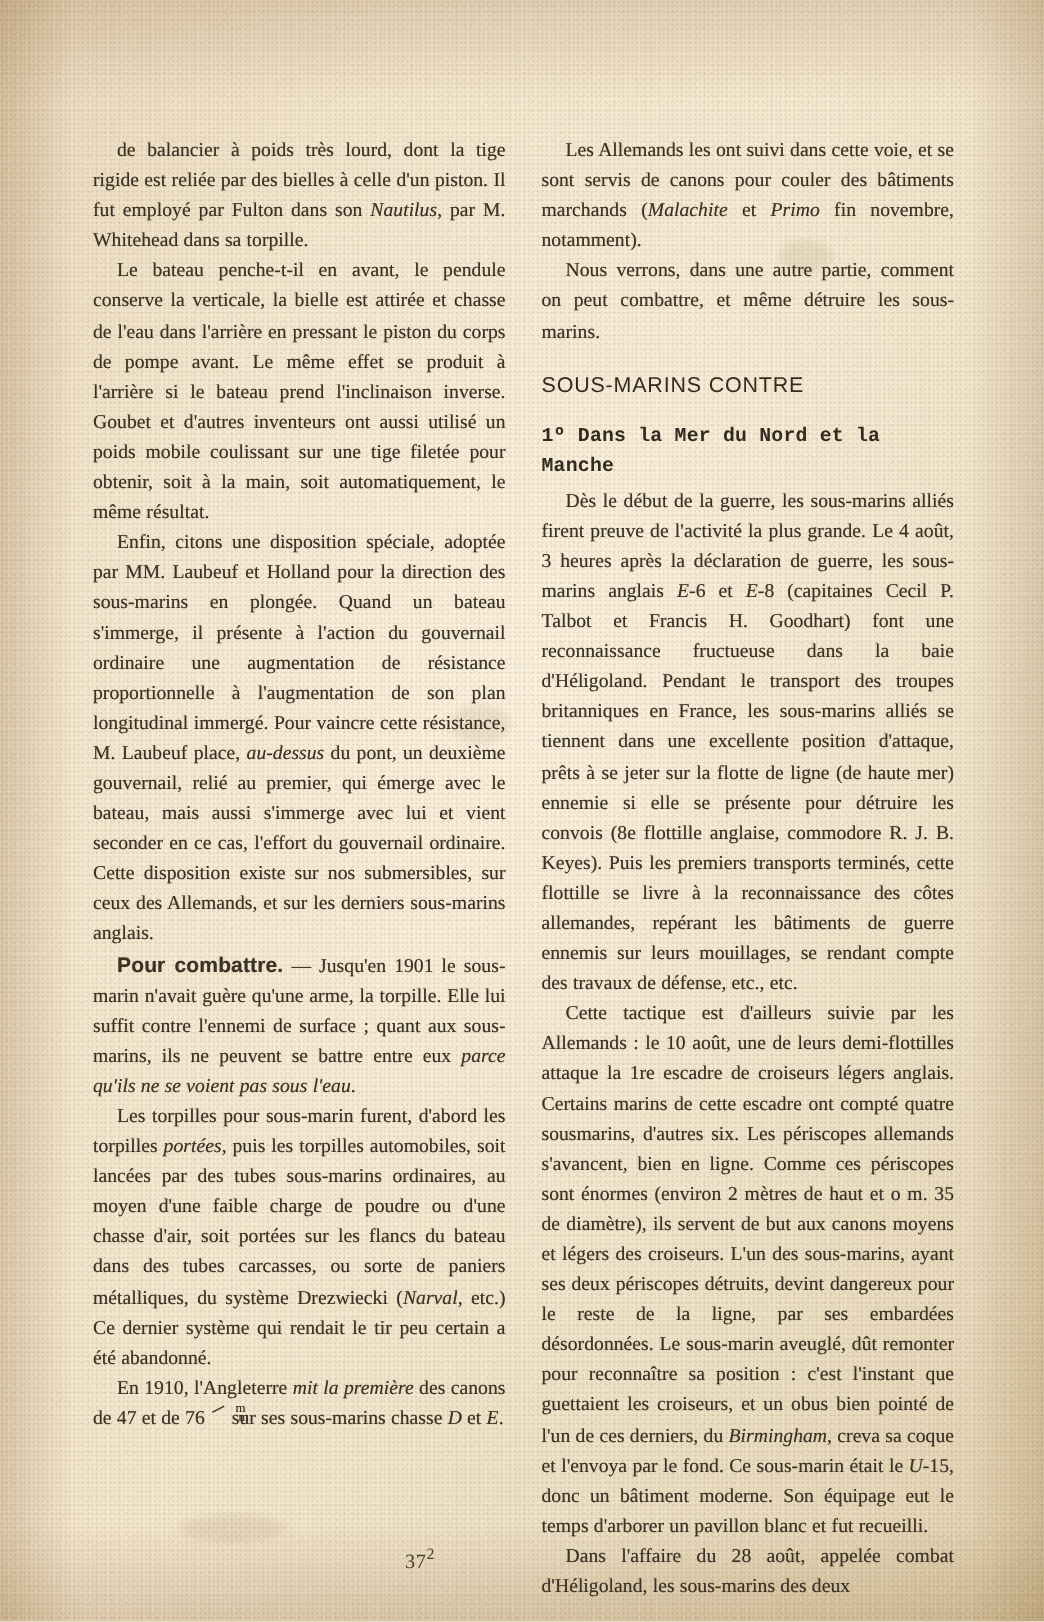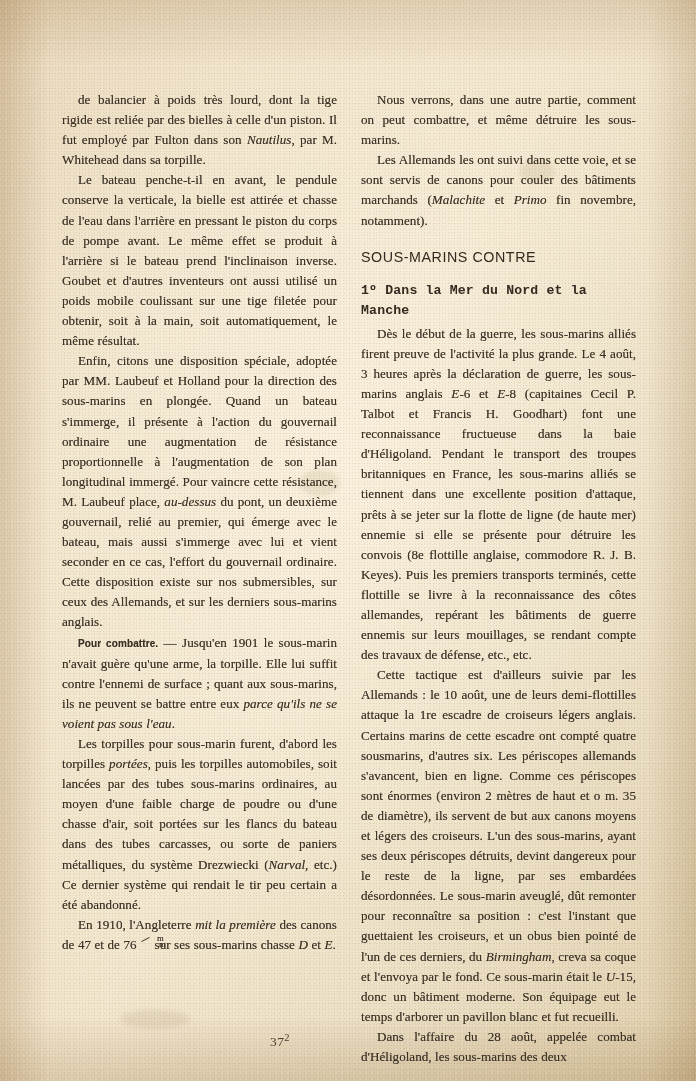--- a/index.html
+++ b/index.html
@@ -114,21 +114,21 @@
     font-size: 13.2px;
     line-height: 20px;
     letter-spacing: .15px;
     color: #332b20;
     margin: 13px 0 3px 0;
     text-indent: 0;
   }
   .runin {
     font-family: "Liberation Sans", "DejaVu Sans", sans-serif;
     font-weight: bold;
-    font-size: 10px;
+    font-size: 14px;
     letter-spacing: .1px;
   }
 
   
   .frac {
     display: inline-block;
     font-size: 8.6px;
     line-height: 1;
     vertical-align: .28em;
     position: relative;
@@ -208,25 +208,25 @@
 
       <p class="para">
         <span>En 1910, l'Angleterre </span><i>mit la première</i><span> des canons de 47 et de 76 </span><span class="frac"><span class="num">m</span><span class="bar"></span><span class="den">m</span></span><span> sur ses sous-marins chasse </span><i>D</i><span> et </span><i>E</i><span>.</span>
       </p>
 
     </div>
 
     <div class="col">
 
       <p class="para">
+        <span>Les Allemands les ont suivi dans cette voie, et se sont servis de canons pour couler des bâtiments marchands (</span><i>Malachite</i><span> et </span><i>Primo</i><span> fin novembre, notamment).</span>
+      </p>
+
+      <p class="para">
         <span>Nous verrons, dans une autre partie, comment on peut combattre, et même détruire les sous-marins.</span>
-      </p>
-
-      <p class="para">
-        <span>Les Allemands les ont suivi dans cette voie, et se sont servis de canons pour couler des bâtiments marchands (</span><i>Malachite</i><span> et </span><i>Primo</i><span> fin novembre, notamment).</span>
       </p>
 
       <h2 class="head-main">
         <span class="l1">SOUS-MARINS CONTRE</span>
       </h2>
 
       <h3 class="head-sub">1º Dans la Mer du Nord et la Manche</h3>
 
       <p class="para">
         <span>Dès le début de la guerre, les sous-marins alliés firent preuve de l'activité la plus grande. Le 4 août, 3 heures après la déclaration de guerre, les sous-marins anglais </span><i>E</i><span>-6 et </span><i>E</i><span>-8 (capitaines Cecil P. Talbot et Francis H. Goodhart) font une reconnaissance fructueuse dans la baie d'Héligoland. Pendant le transport des troupes britanniques en France, les sous-marins alliés se tiennent dans une excellente position d'attaque, prêts à se jeter sur la flotte de ligne (de haute mer) ennemie si elle se présente pour détruire les convois (8e flottille anglaise, commodore R. J. B. Keyes). Puis les premiers transports terminés, cette flottille se livre à la reconnaissance des côtes allemandes, repérant les bâtiments de guerre ennemis sur leurs mouillages, se rendant compte des travaux de défense, etc., etc.</span>

